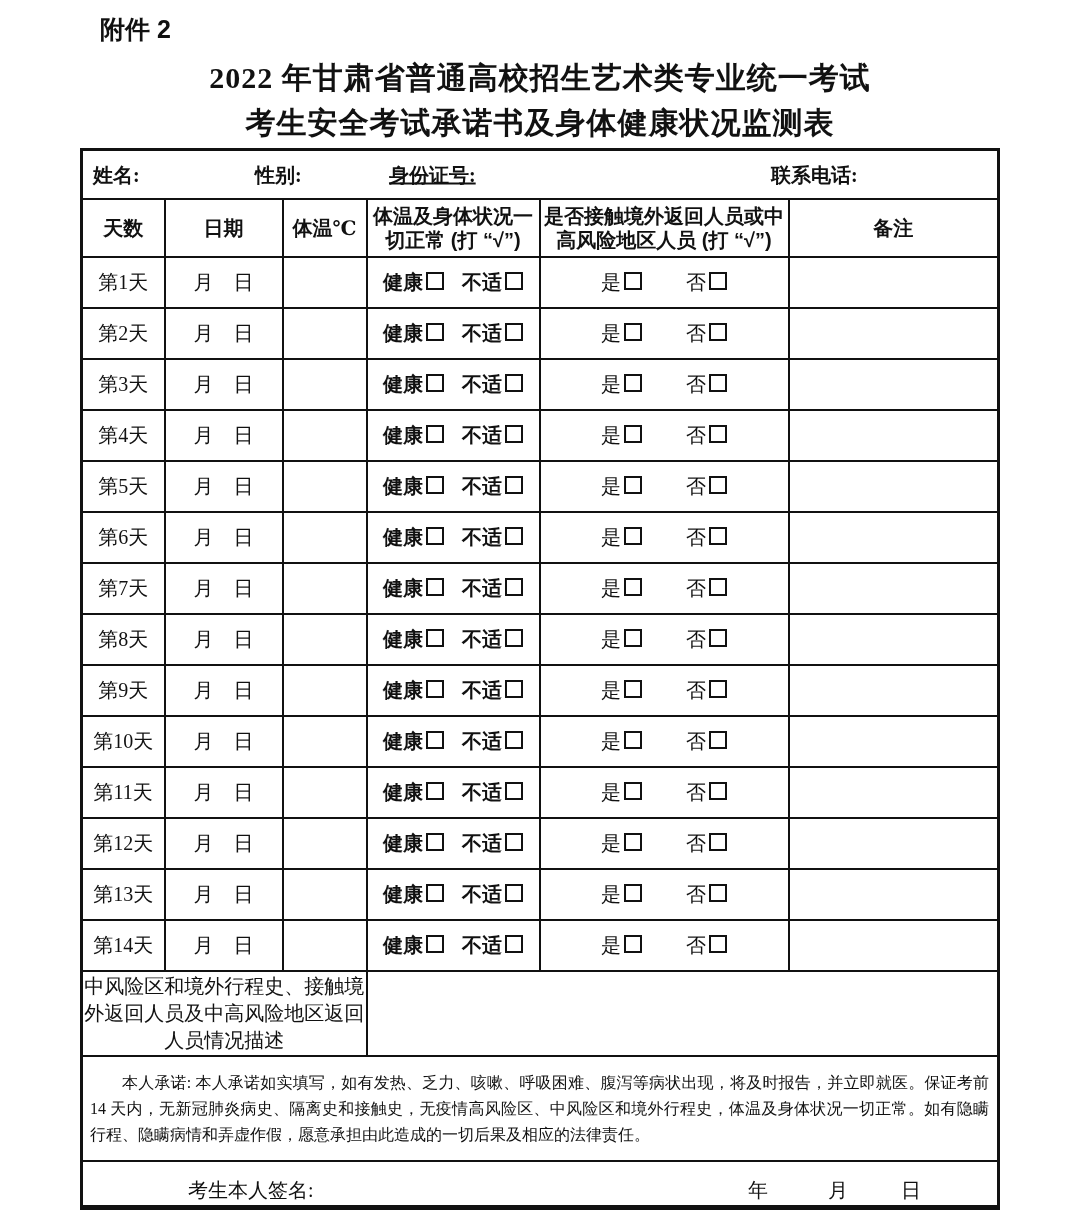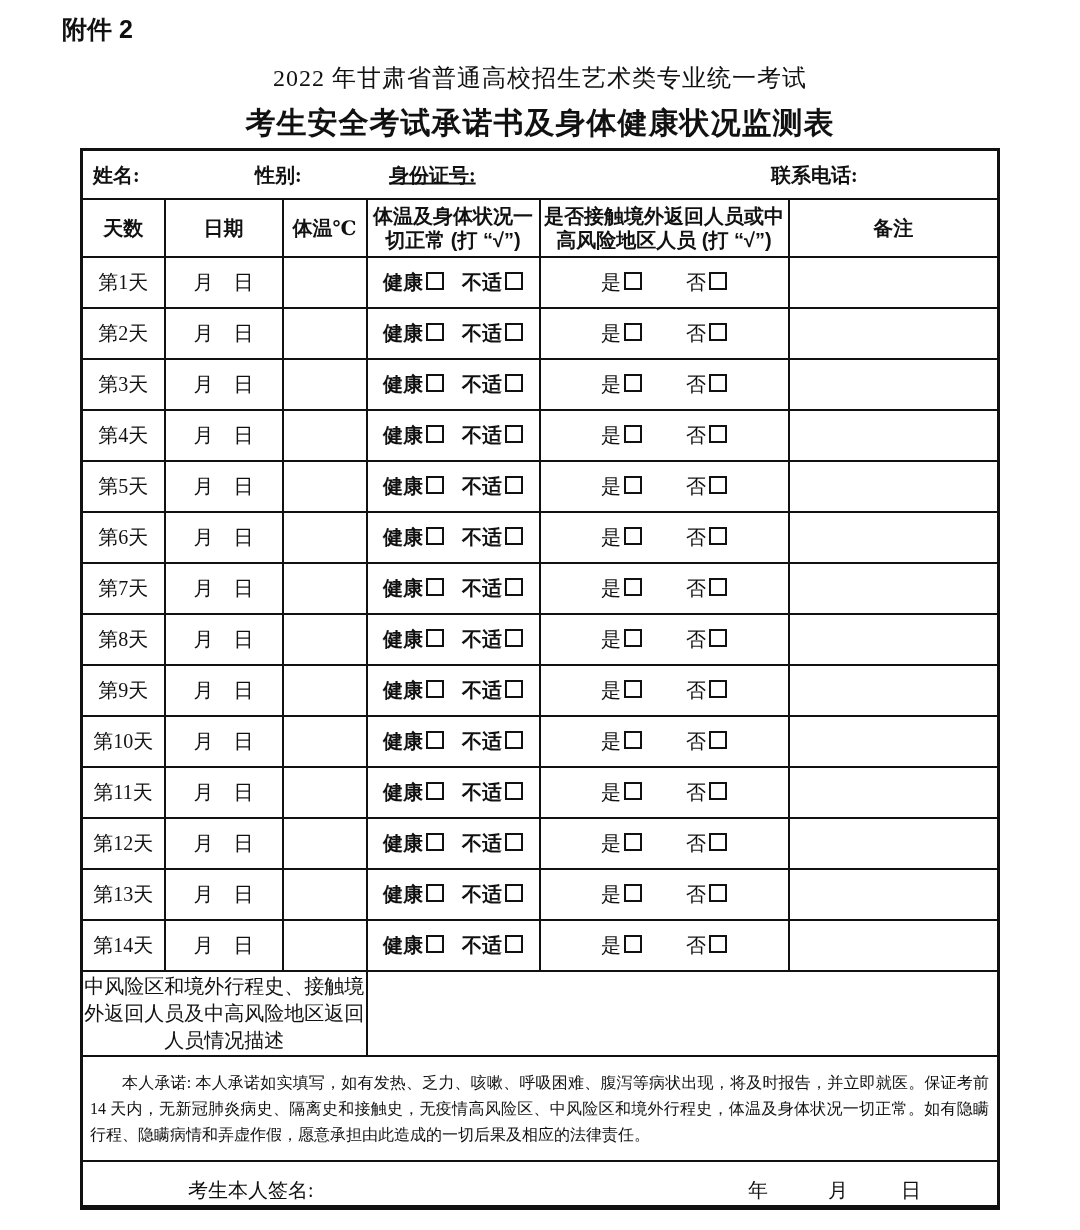--- a/index.html
+++ b/index.html
@@ -5,26 +5,26 @@
   html,body{margin:0;padding:0;background:#ffffff;}
   body{
     width:1080px;height:1230px;position:relative;overflow:hidden;
     font-family:"Liberation Serif","DejaVu Serif",serif;
     color:#111;
     -webkit-font-smoothing:antialiased;
   }
   .hei{font-family:"Liberation Sans","DejaVu Sans",sans-serif;font-weight:bold;}
 
   .attachment{
-    margin:14px 0 0 62px;
+    margin:14px 0 0 100px;
     font-size:25px;line-height:30px;
   }
   .title1{
     margin:16px 0 0 0;text-align:center;
-    font-size:24px;font-weight:normal;line-height:36px;letter-spacing:1px;
+    font-size:30px;font-weight:bold;line-height:36px;letter-spacing:1px;
   }
   .title2{
     margin:9px 0 0 0;text-align:center;
     font-size:30px;font-weight:bold;line-height:36px;letter-spacing:1px;
   }
 
   table.form{
     position:absolute;left:80px;top:148px;
     width:917px;border-collapse:collapse;table-layout:fixed;
     border:3px solid #111;border-bottom-width:5px;padding-left:45px;

